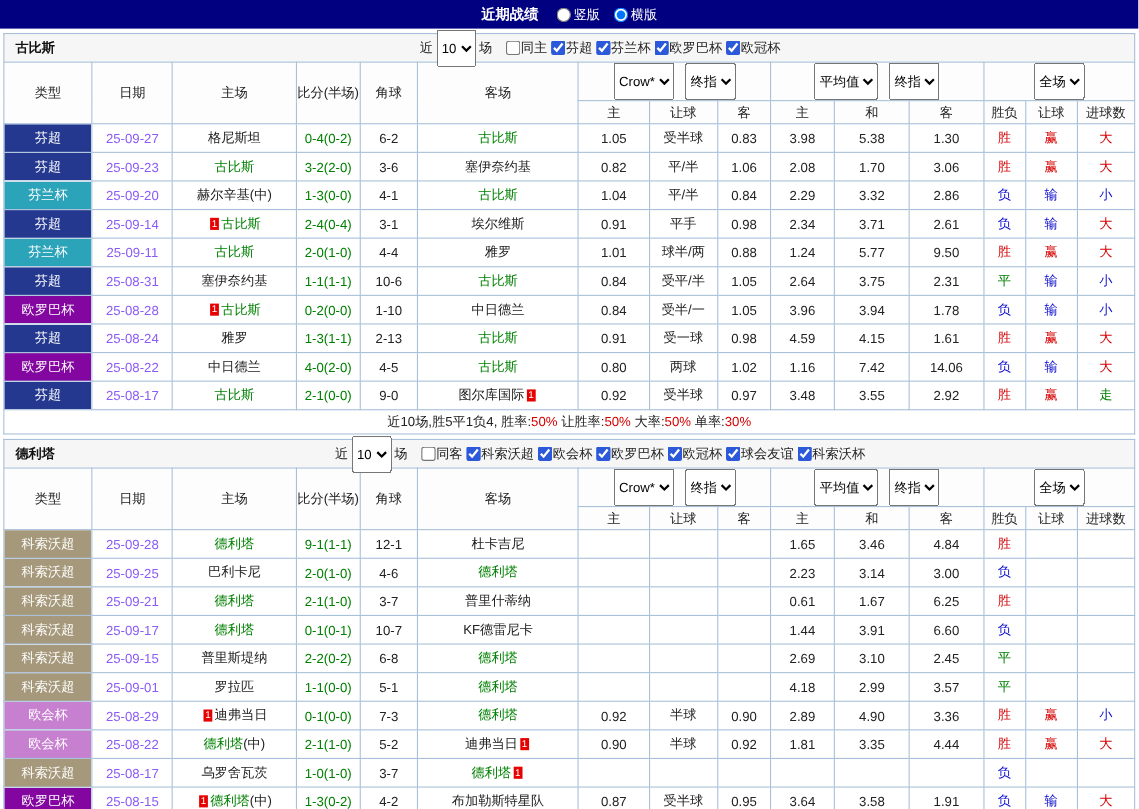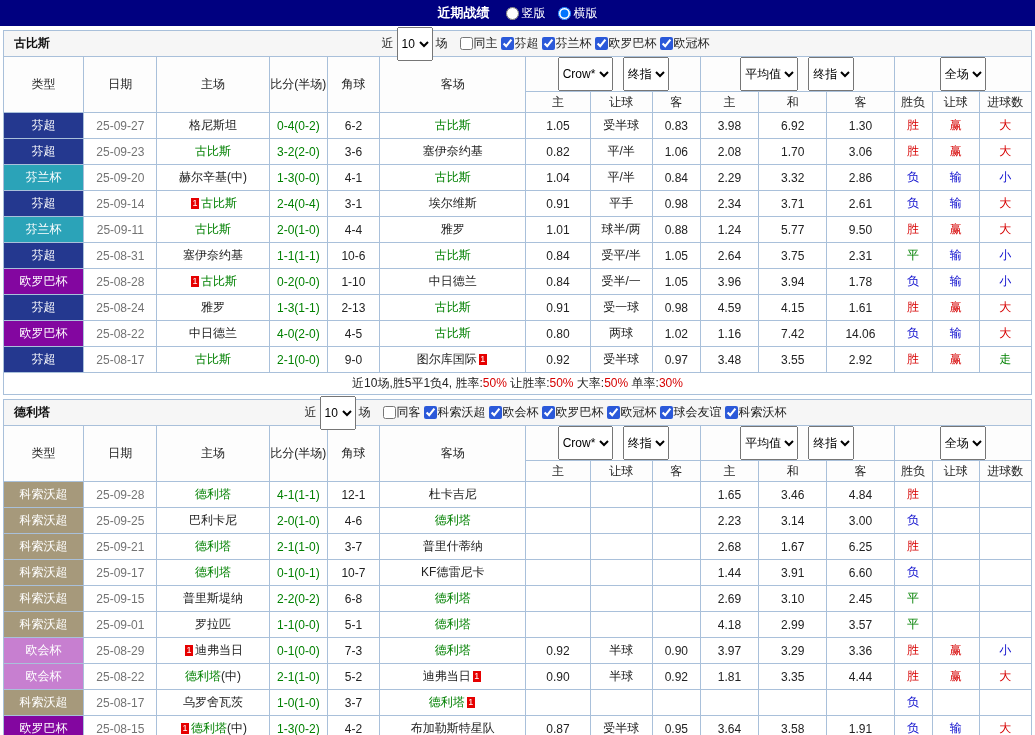--- a/index.html
+++ b/index.html
@@ -21,21 +21,21 @@
   table{border-collapse:collapse;table-layout:fixed;width:100%}
   th,td{border:1px solid var(--grid,#a9c0da);text-align:center;white-space:nowrap;overflow:hidden;font-weight:normal}
   thead tr{height:21px}
   thead th{background:#fdfdfd}
   tbody tr{height:26px}
   tfoot tr{height:22px}
   .league{color:#fff}
   .score{color:var(--score,#008000)}
   .focus{color:var(--focus,#008000)}
   .suffix{color:#222}
-  .date{color:#737373}
+  .date{color:#8b5cf6}
   .card{display:inline-block;width:8px;height:11px;line-height:11px;font-size:9px;color:#fff;background:var(--card,#e60000);margin:0 2px;vertical-align:1px;text-align:center}
 </style>
 </head>
 <body>
 
 <div class="topbar">
   <span class="title">近期战绩</span>
   <span class="vgroup">
     <label class="vlabel">
       <input type="radio" name="view-mode" style="">
@@ -126,21 +126,21 @@
             <td class="league" style="background: rgb(36, 56, 143); color: rgb(255, 255, 255);">芬超</td>
             <td class="date">25-09-27</td>
             <td class="team-cell"><span>格尼斯坦</span></td>
             <td class="score">0-4(0-2)</td>
             <td>6-2</td>
             <td class="team-cell"><span class="focus">古比斯</span></td>
             <td>1.05</td>
             <td>受半球</td>
             <td>0.83</td>
             <td>3.98</td>
-            <td>6.92</td>
+            <td>5.38</td>
             <td>1.30</td>
             <td style="color: rgb(214, 0, 0);">胜</td>
             <td style="color: rgb(214, 0, 0);">赢</td>
             <td style="color: rgb(214, 0, 0);">大</td>
           </tr>
           <tr>
             <td class="league" style="background: rgb(36, 56, 143); color: rgb(255, 255, 255);">芬超</td>
             <td class="date">25-09-23</td>
             <td class="team-cell"><span class="focus">古比斯</span></td>
             <td class="score">3-2(2-0)</td>
@@ -378,21 +378,21 @@
             <th>胜负</th>
             <th>让球</th>
             <th>进球数</th>
           </tr>
         </thead>
         <tbody>
           <tr>
             <td class="league" style="background: rgb(166, 153, 123); color: rgb(255, 255, 255);">科索沃超</td>
             <td class="date">25-09-28</td>
             <td class="team-cell"><span class="focus">德利塔</span></td>
-            <td class="score">4-1(1-1)</td>
+            <td class="score">9-1(1-1)</td>
             <td>12-1</td>
             <td class="team-cell"><span>杜卡吉尼</span></td>
             <td></td>
             <td></td>
             <td></td>
             <td>1.65</td>
             <td>3.46</td>
             <td>4.84</td>
             <td style="color: rgb(214, 0, 0);">胜</td>
             <td></td>
@@ -418,21 +418,21 @@
           <tr>
             <td class="league" style="background: rgb(166, 153, 123); color: rgb(255, 255, 255);">科索沃超</td>
             <td class="date">25-09-21</td>
             <td class="team-cell"><span class="focus">德利塔</span></td>
             <td class="score">2-1(1-0)</td>
             <td>3-7</td>
             <td class="team-cell"><span>普里什蒂纳</span></td>
             <td></td>
             <td></td>
             <td></td>
-            <td>2.68</td>
+            <td>0.61</td>
             <td>1.67</td>
             <td>6.25</td>
             <td style="color: rgb(214, 0, 0);">胜</td>
             <td></td>
             <td></td>
           </tr>
           <tr>
             <td class="league" style="background: rgb(166, 153, 123); color: rgb(255, 255, 255);">科索沃超</td>
             <td class="date">25-09-17</td>
             <td class="team-cell"><span class="focus">德利塔</span></td>
@@ -486,22 +486,22 @@
           <tr>
             <td class="league" style="background: rgb(199, 127, 208); color: rgb(255, 255, 255);">欧会杯</td>
             <td class="date">25-08-29</td>
             <td class="team-cell"><span class="card">1</span><span>迪弗当日</span></td>
             <td class="score">0-1(0-0)</td>
             <td>7-3</td>
             <td class="team-cell"><span class="focus">德利塔</span></td>
             <td>0.92</td>
             <td>半球</td>
             <td>0.90</td>
-            <td>3.97</td>
-            <td>3.29</td>
+            <td>2.89</td>
+            <td>4.90</td>
             <td>3.36</td>
             <td style="color: rgb(214, 0, 0);">胜</td>
             <td style="color: rgb(214, 0, 0);">赢</td>
             <td style="color: rgb(11, 11, 205);">小</td>
           </tr>
           <tr>
             <td class="league" style="background: rgb(199, 127, 208); color: rgb(255, 255, 255);">欧会杯</td>
             <td class="date">25-08-22</td>
             <td class="team-cell"><span class="focus">德利塔</span><span class="suffix">(中)</span></td>
             <td class="score">2-1(1-0)</td>

